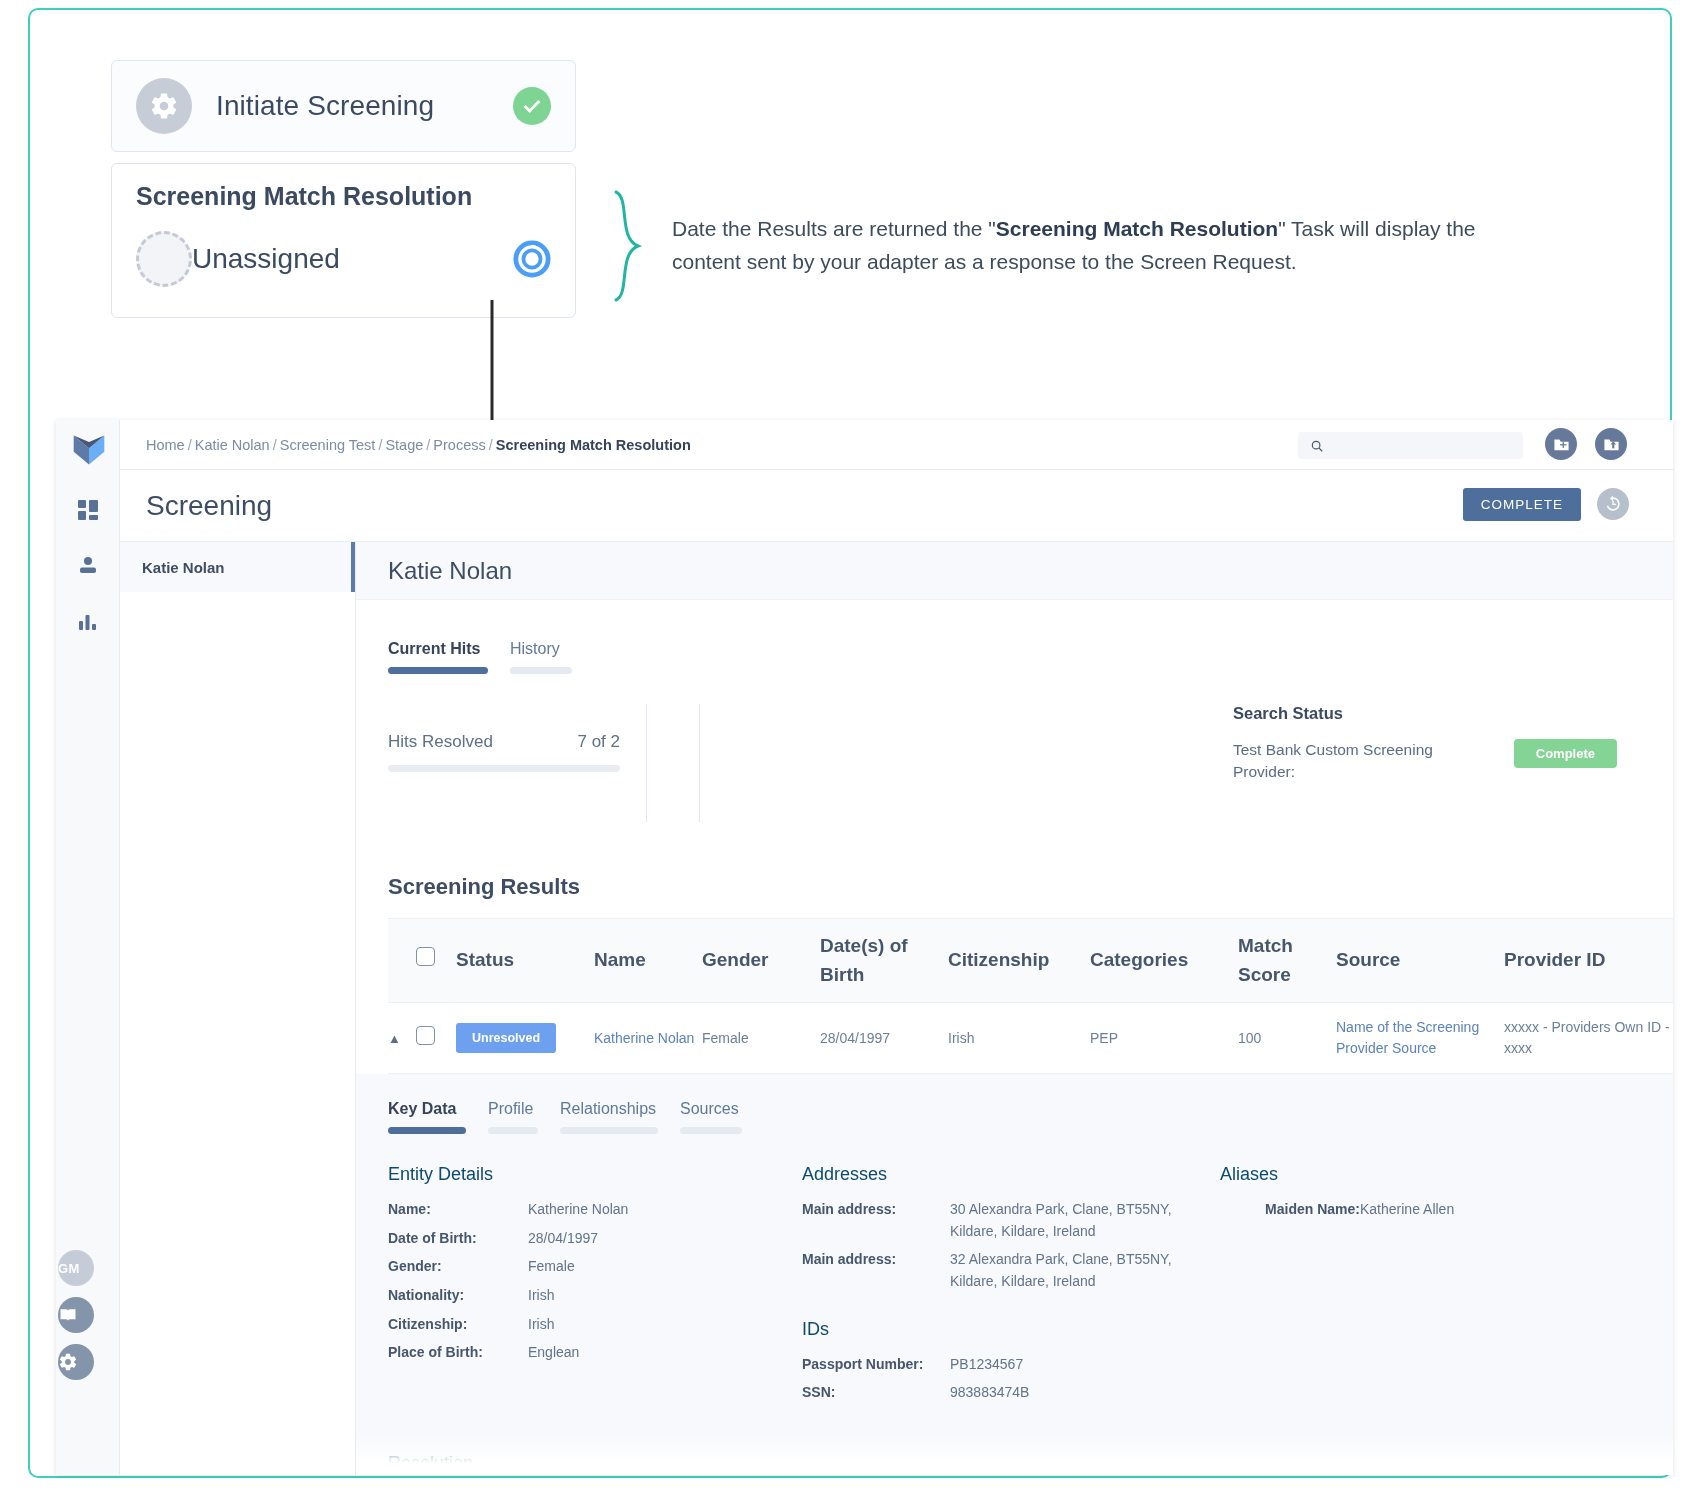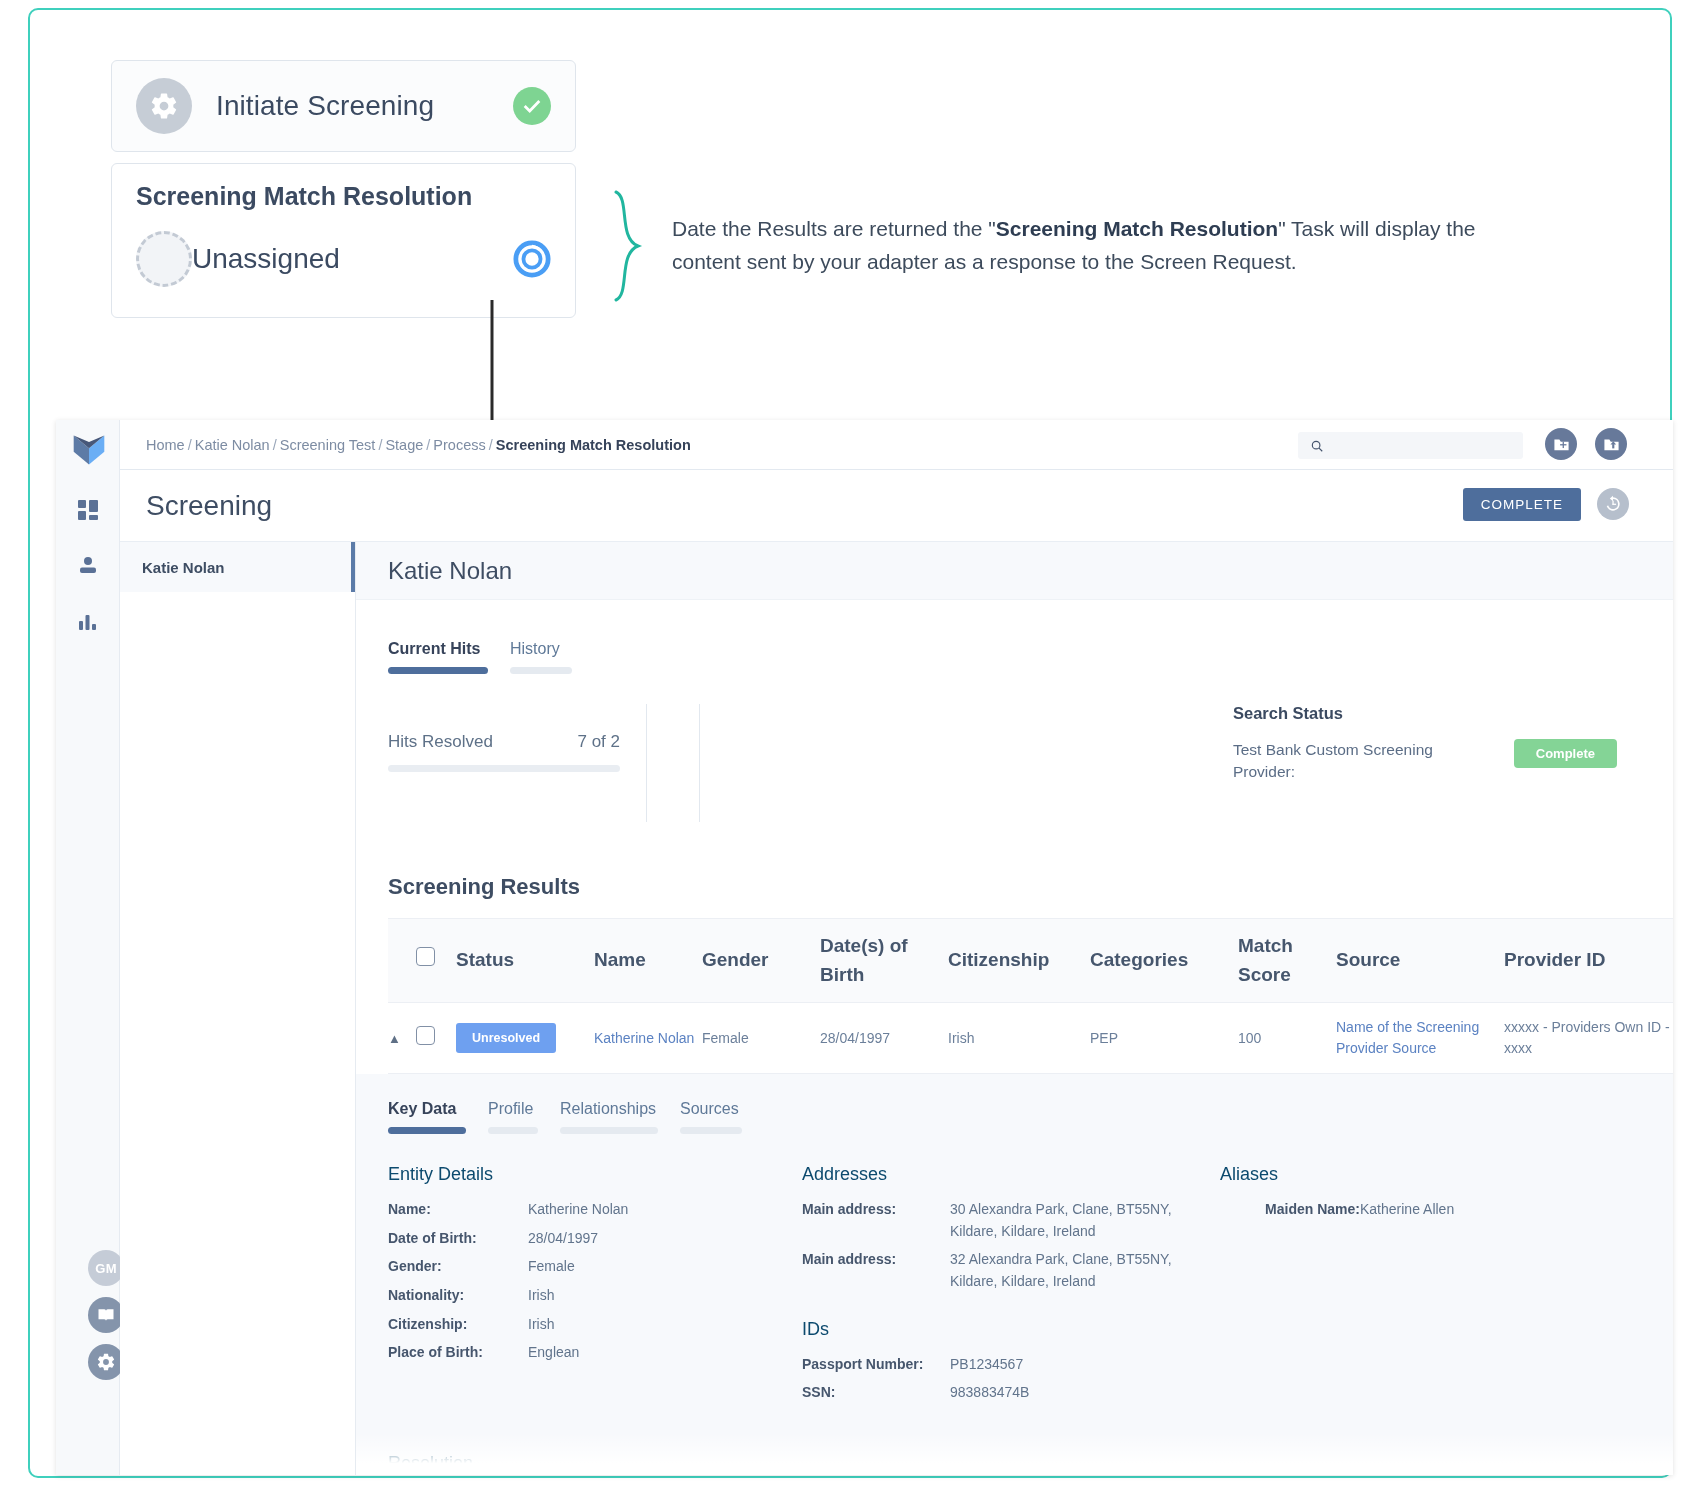--- a/index.html
+++ b/index.html
@@ -115,23 +115,23 @@
   .rail-icon {
     position: absolute; left: 0; width: 64px; height: 34px;
     display: flex; align-items: center; justify-content: center;
   }
   .rail-icon svg { fill: #5a7196; }
   #rail-dashboard { top: 73px; }
   #rail-people    { top: 128px; }
   #rail-reports   { top: 184px; }
 
   .rail-bottom {
-    position: absolute; left: 32px;
+    position: absolute; left: 2px;
     width: 36px; height: 36px; border-radius: 50%;
-    display: flex; align-items: center; justify-content: center;
+    display: flex; align-items: center; justify-content: flex-start;
   }
   #rail-avatar {
     top: 830px; background: #c5ccd7; color: #ffffff;
     font-size: 13px; font-weight: bold; letter-spacing: .4px;
   }
   #rail-book { top: 877px; background: #8494ab; }
   #rail-settings { top: 924px; background: #8494ab; }
   .rail-bottom svg { width: 20px; height: 20px; fill: #ffffff; }
 
   

